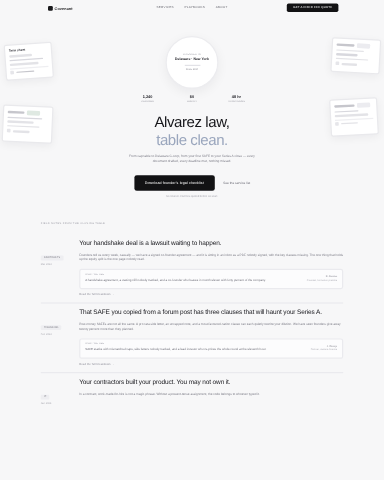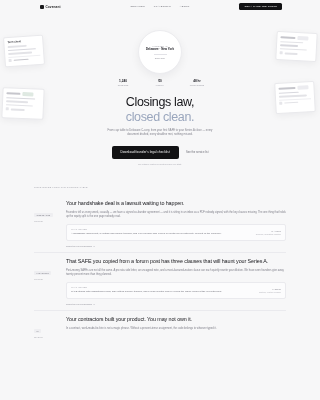--- a/index.html
+++ b/index.html
@@ -238,22 +238,22 @@
         <span class="stat-val">$0</span>
         <span class="stat-lbl">Hourly</span>
       </div>
       <div class="stat">
         <span class="stat-val">48 hr</span>
         <span class="stat-lbl">Turnaround</span>
       </div>
     </div>
 
     <h1 class="headline">
-      <span class="l1">Closings law,</span>
-      <span class="l2">closed clean.</span>
+      <span class="l1">Alvarez law,</span>
+      <span class="l2">table clean.</span>
     </h1>
 
     <p class="sub">From cap table to Delaware C-corp, from your first SAFE to your Series A close — every document drafted, every deadline met, nothing missed.</p>
 
     <div class="cta-row">
       <div class="cta-primary">Download founder's legal checklist</div>
       <div class="cta-secondary">See the service list</div>
     </div>
 
     <div class="cta-note">No retainer. Flat fees quoted before we start.</div>

